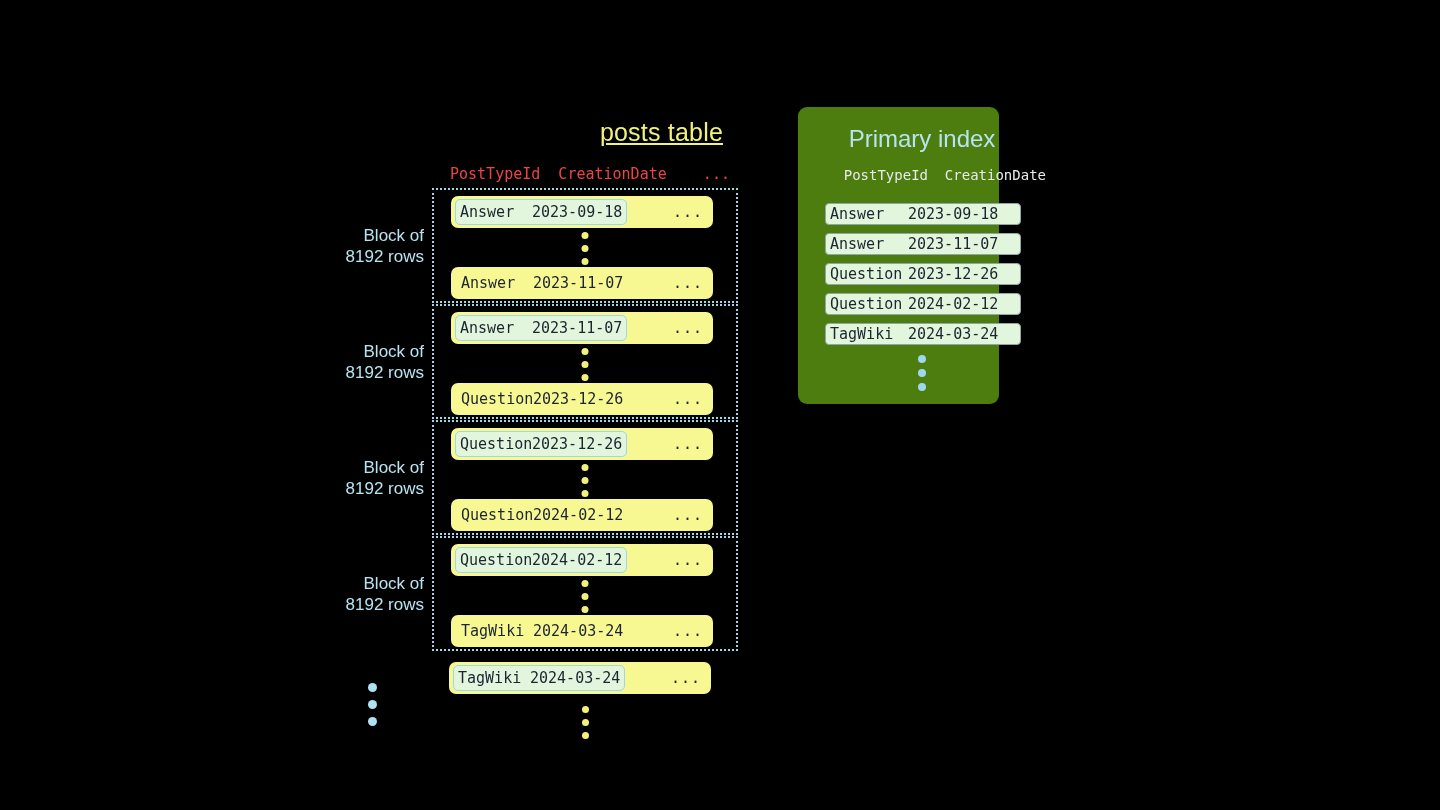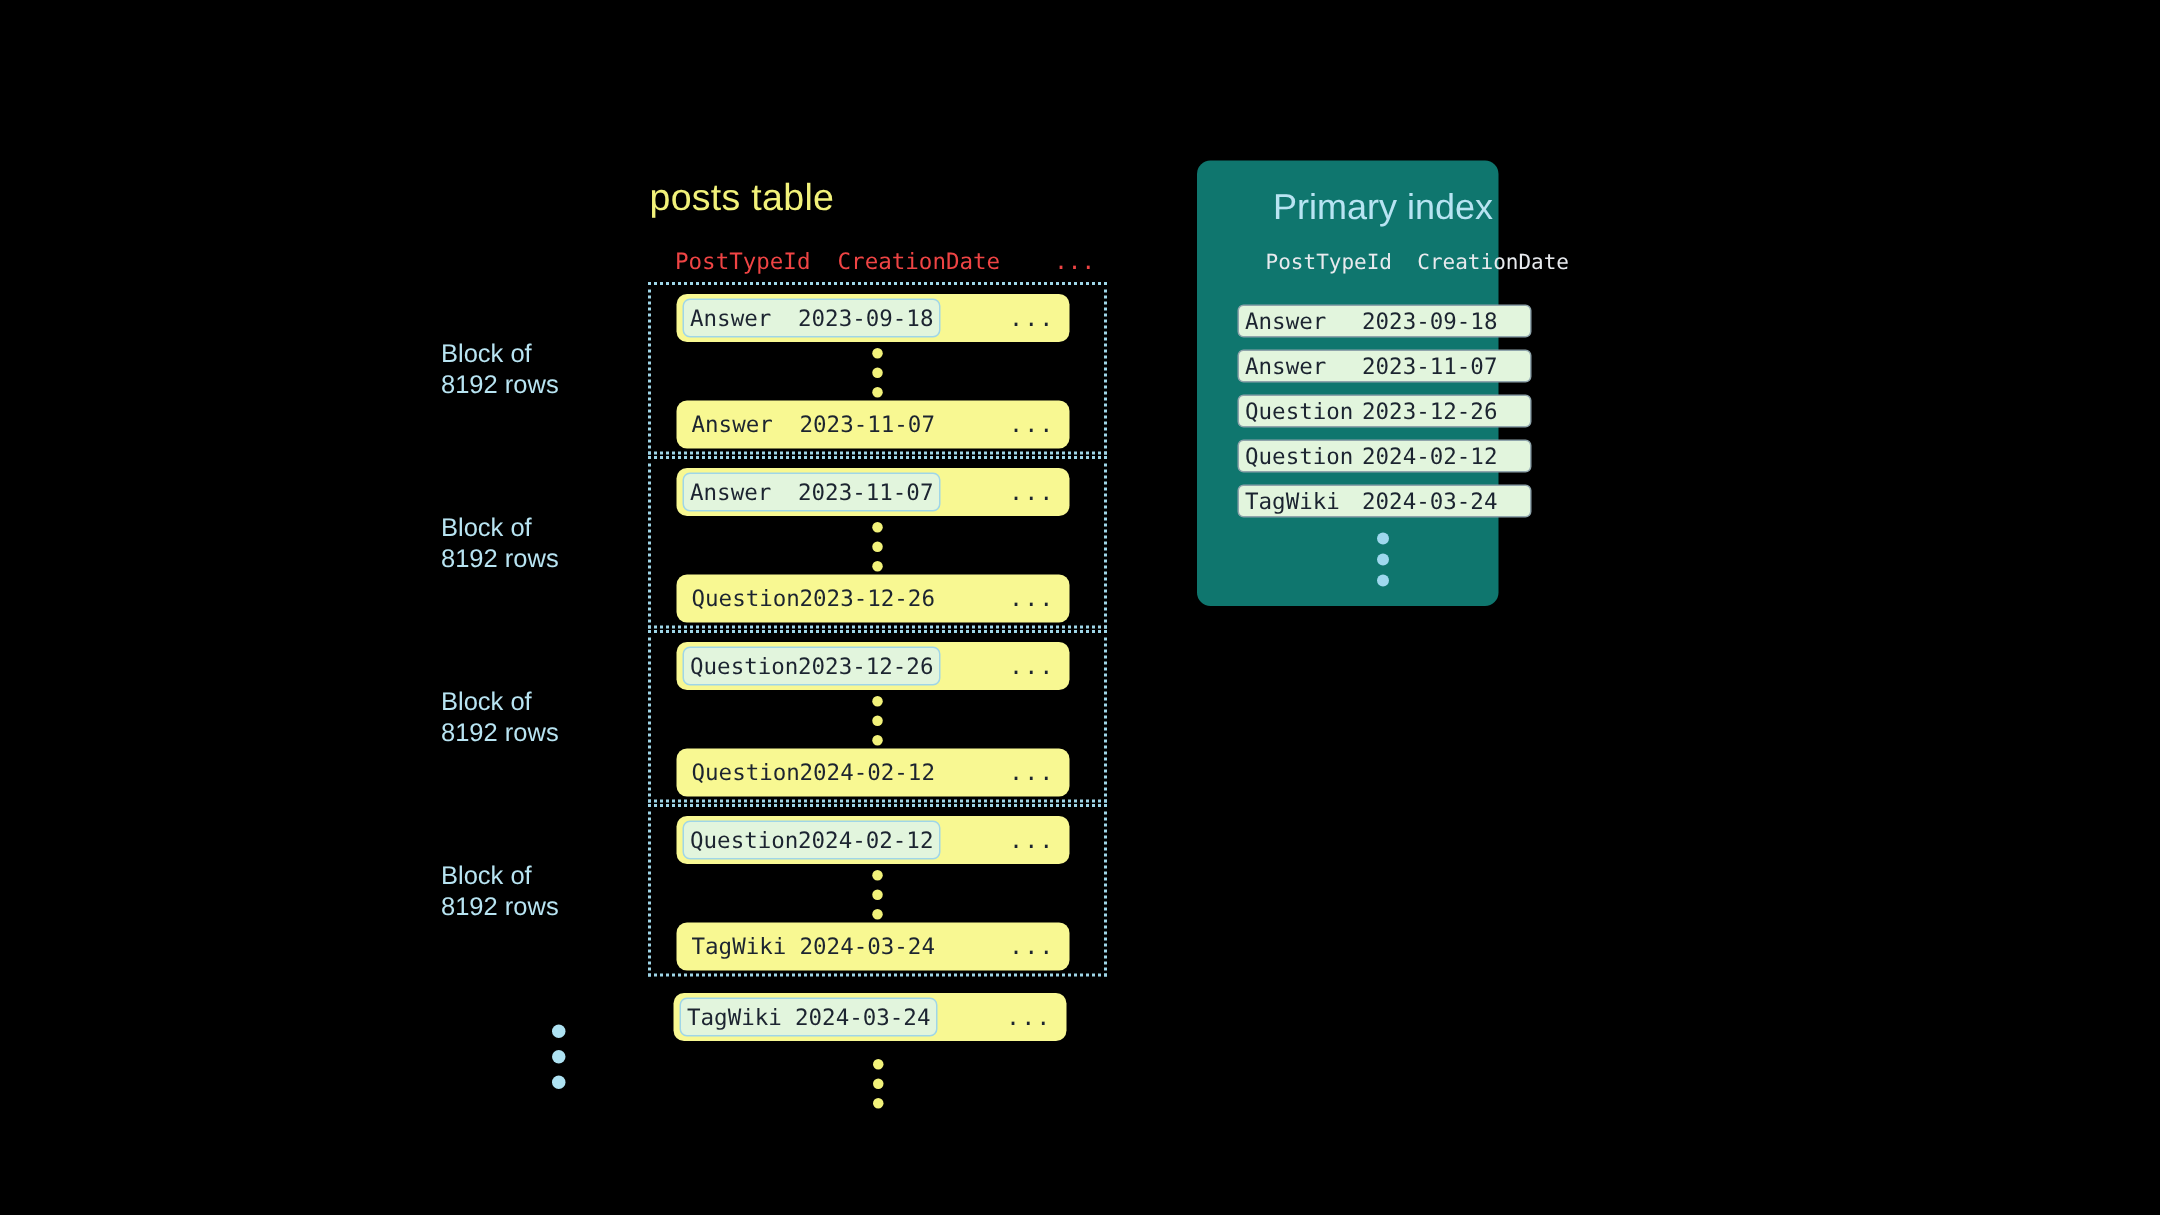--- a/index.html
+++ b/index.html
@@ -22,26 +22,27 @@
     top: 118px;
     width: 420px;
     height: 620px;
   }
 
   .posts-title {
     position: absolute;
     left: 108px;
     top: 0px;
     width: 290px;
-    text-align: left;
+    text-align: right;
     color: #f2f27a;
     font-size: 25px;
     font-family: "Liberation Sans", sans-serif;
     letter-spacing: 0.2px;
     white-space: nowrap;
+    text-decoration: underline;
   }
 
   .posts-col-header {
     position: absolute;
     left: 125px;
     top: 47px;
     width: 290px;
     color: #ef4444;
     font-family: "DejaVu Sans Mono", monospace;
     font-size: 15px;
@@ -64,21 +65,21 @@
     height: 115px;
     margin-bottom: 1px;
   }
 
   .block-label {
     position: absolute;
     right: 312px;
     top: 50%;
     transform: translateY(-50%);
     width: 130px;
-    text-align: left;
+    text-align: right;
     color: #b8e4f2;
     font-size: 17px;
     line-height: 21px;
     white-space: nowrap;
     font-family: "Liberation Sans", sans-serif;
   }
 
   
   .row {
     position: absolute;
@@ -197,21 +198,21 @@
     background: #aee2f2; display: block;
   }
 
   
   #primary-index {
     position: absolute;
     left: 798px;
     top: 107px;
     width: 201px;
     height: 297px;
-    background: #0f766e;
+    background: #4d7c0f;
     border-radius: 9px;
   }
   .pi-title {
     position: absolute;
     top: 18px;
     left: 0;
     width: 248px;
     text-align: center;
     color: #b8e4f2;
     font-size: 24px;

